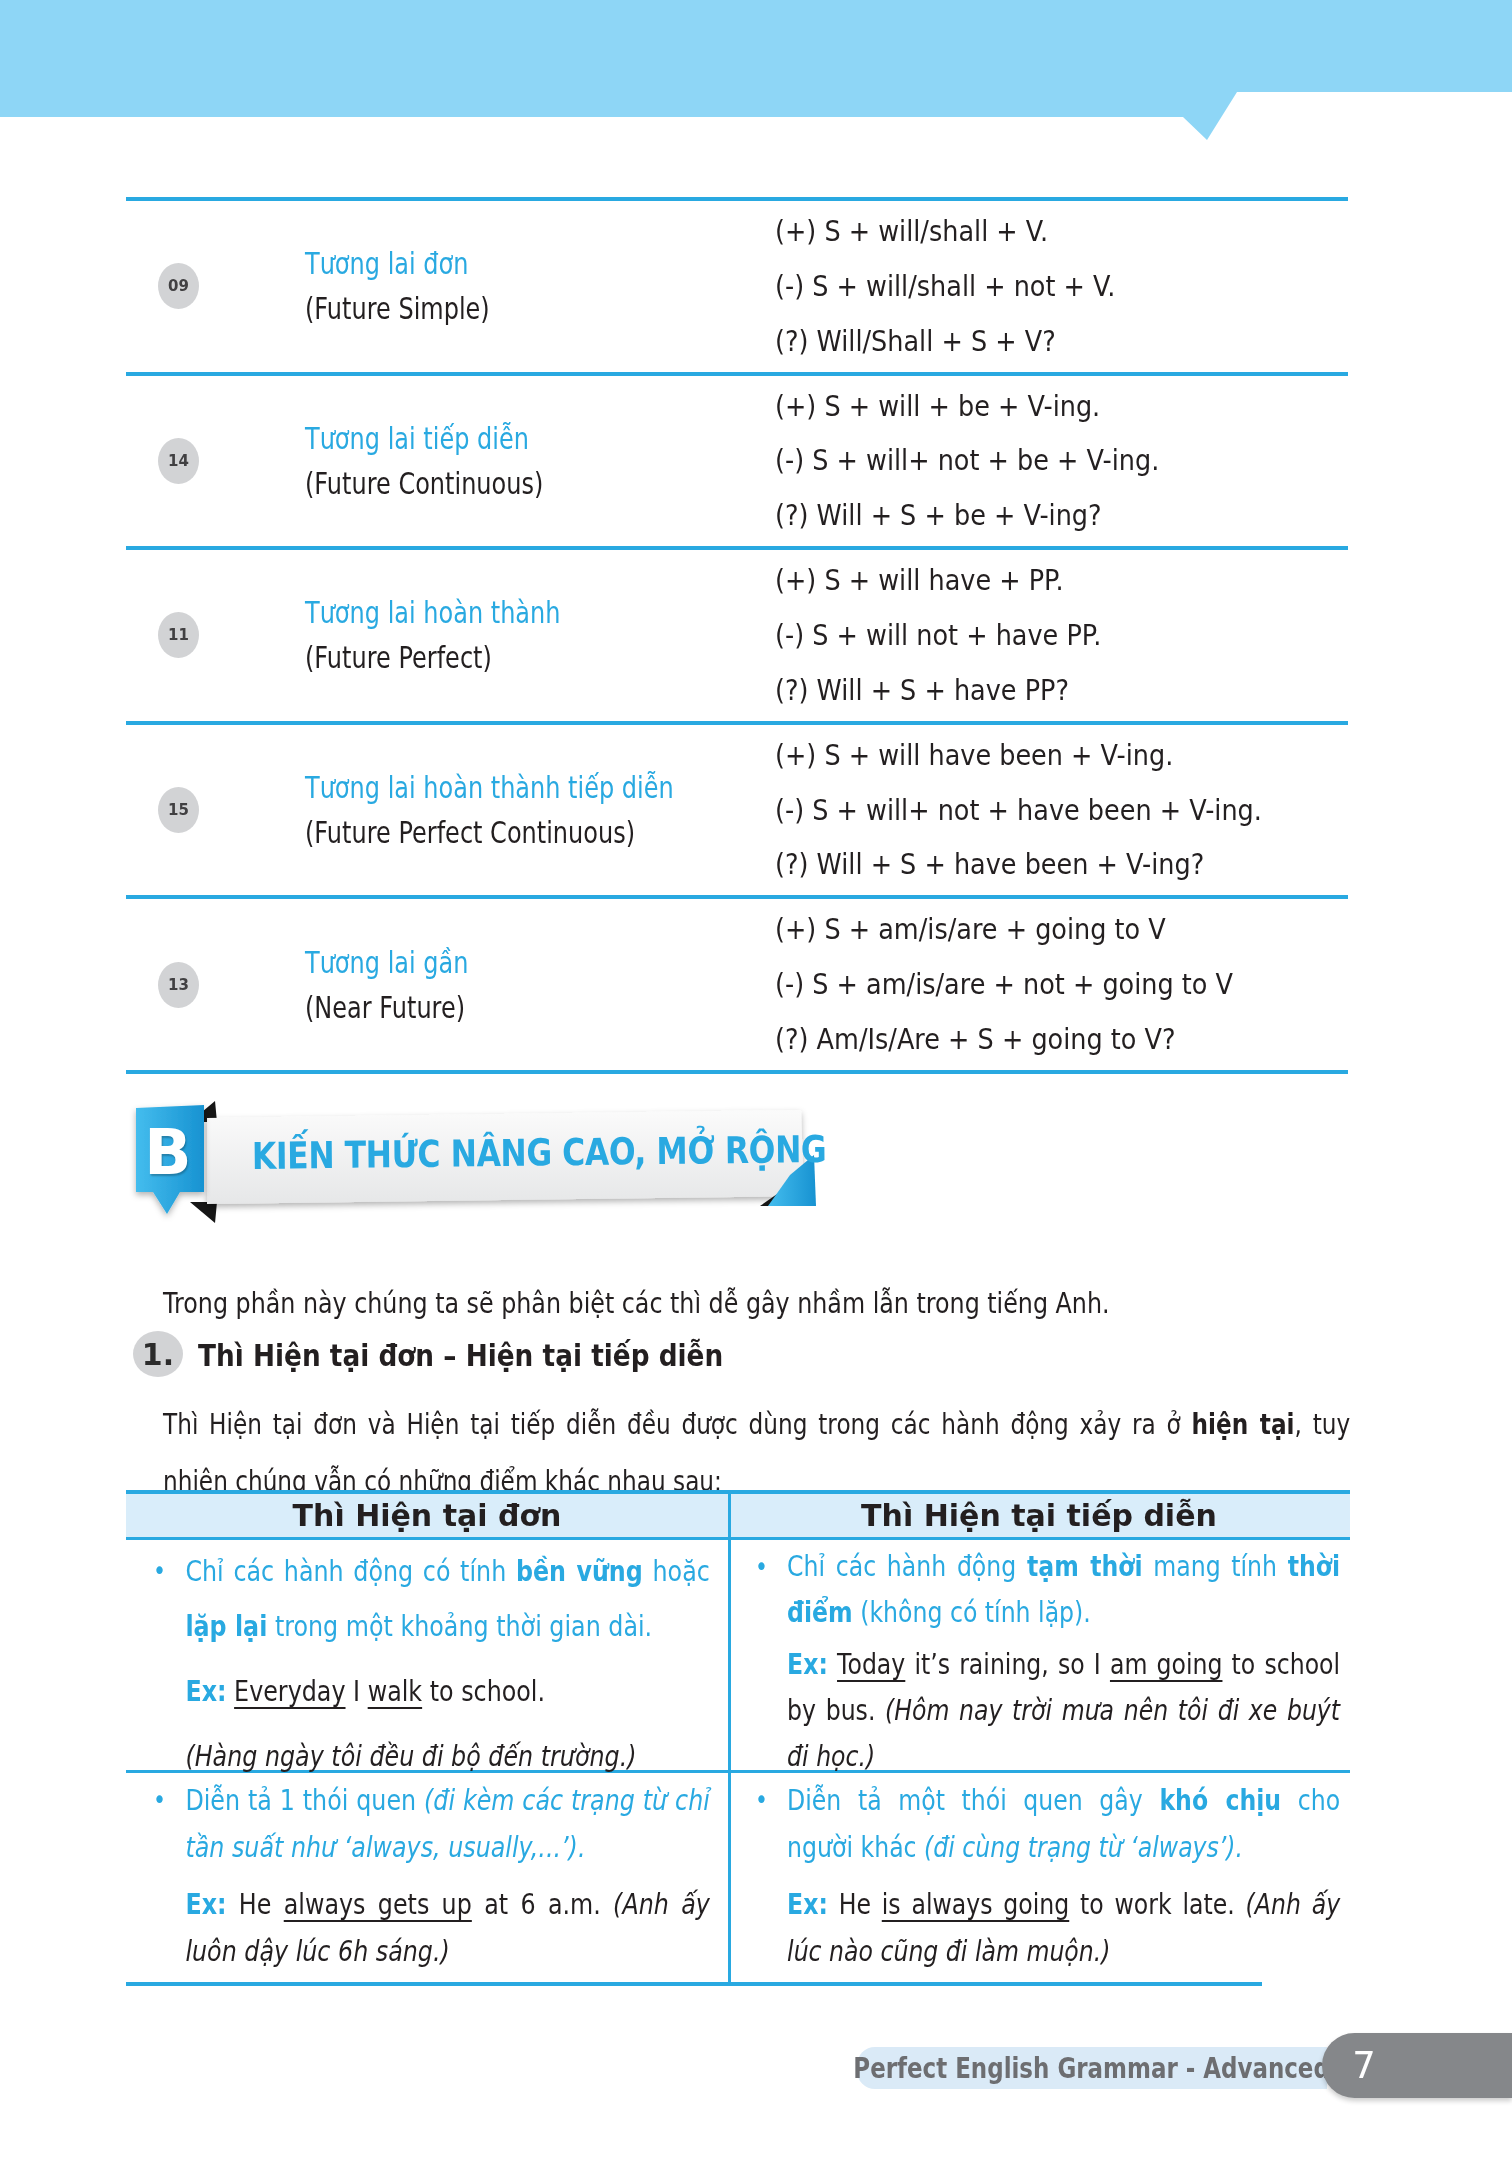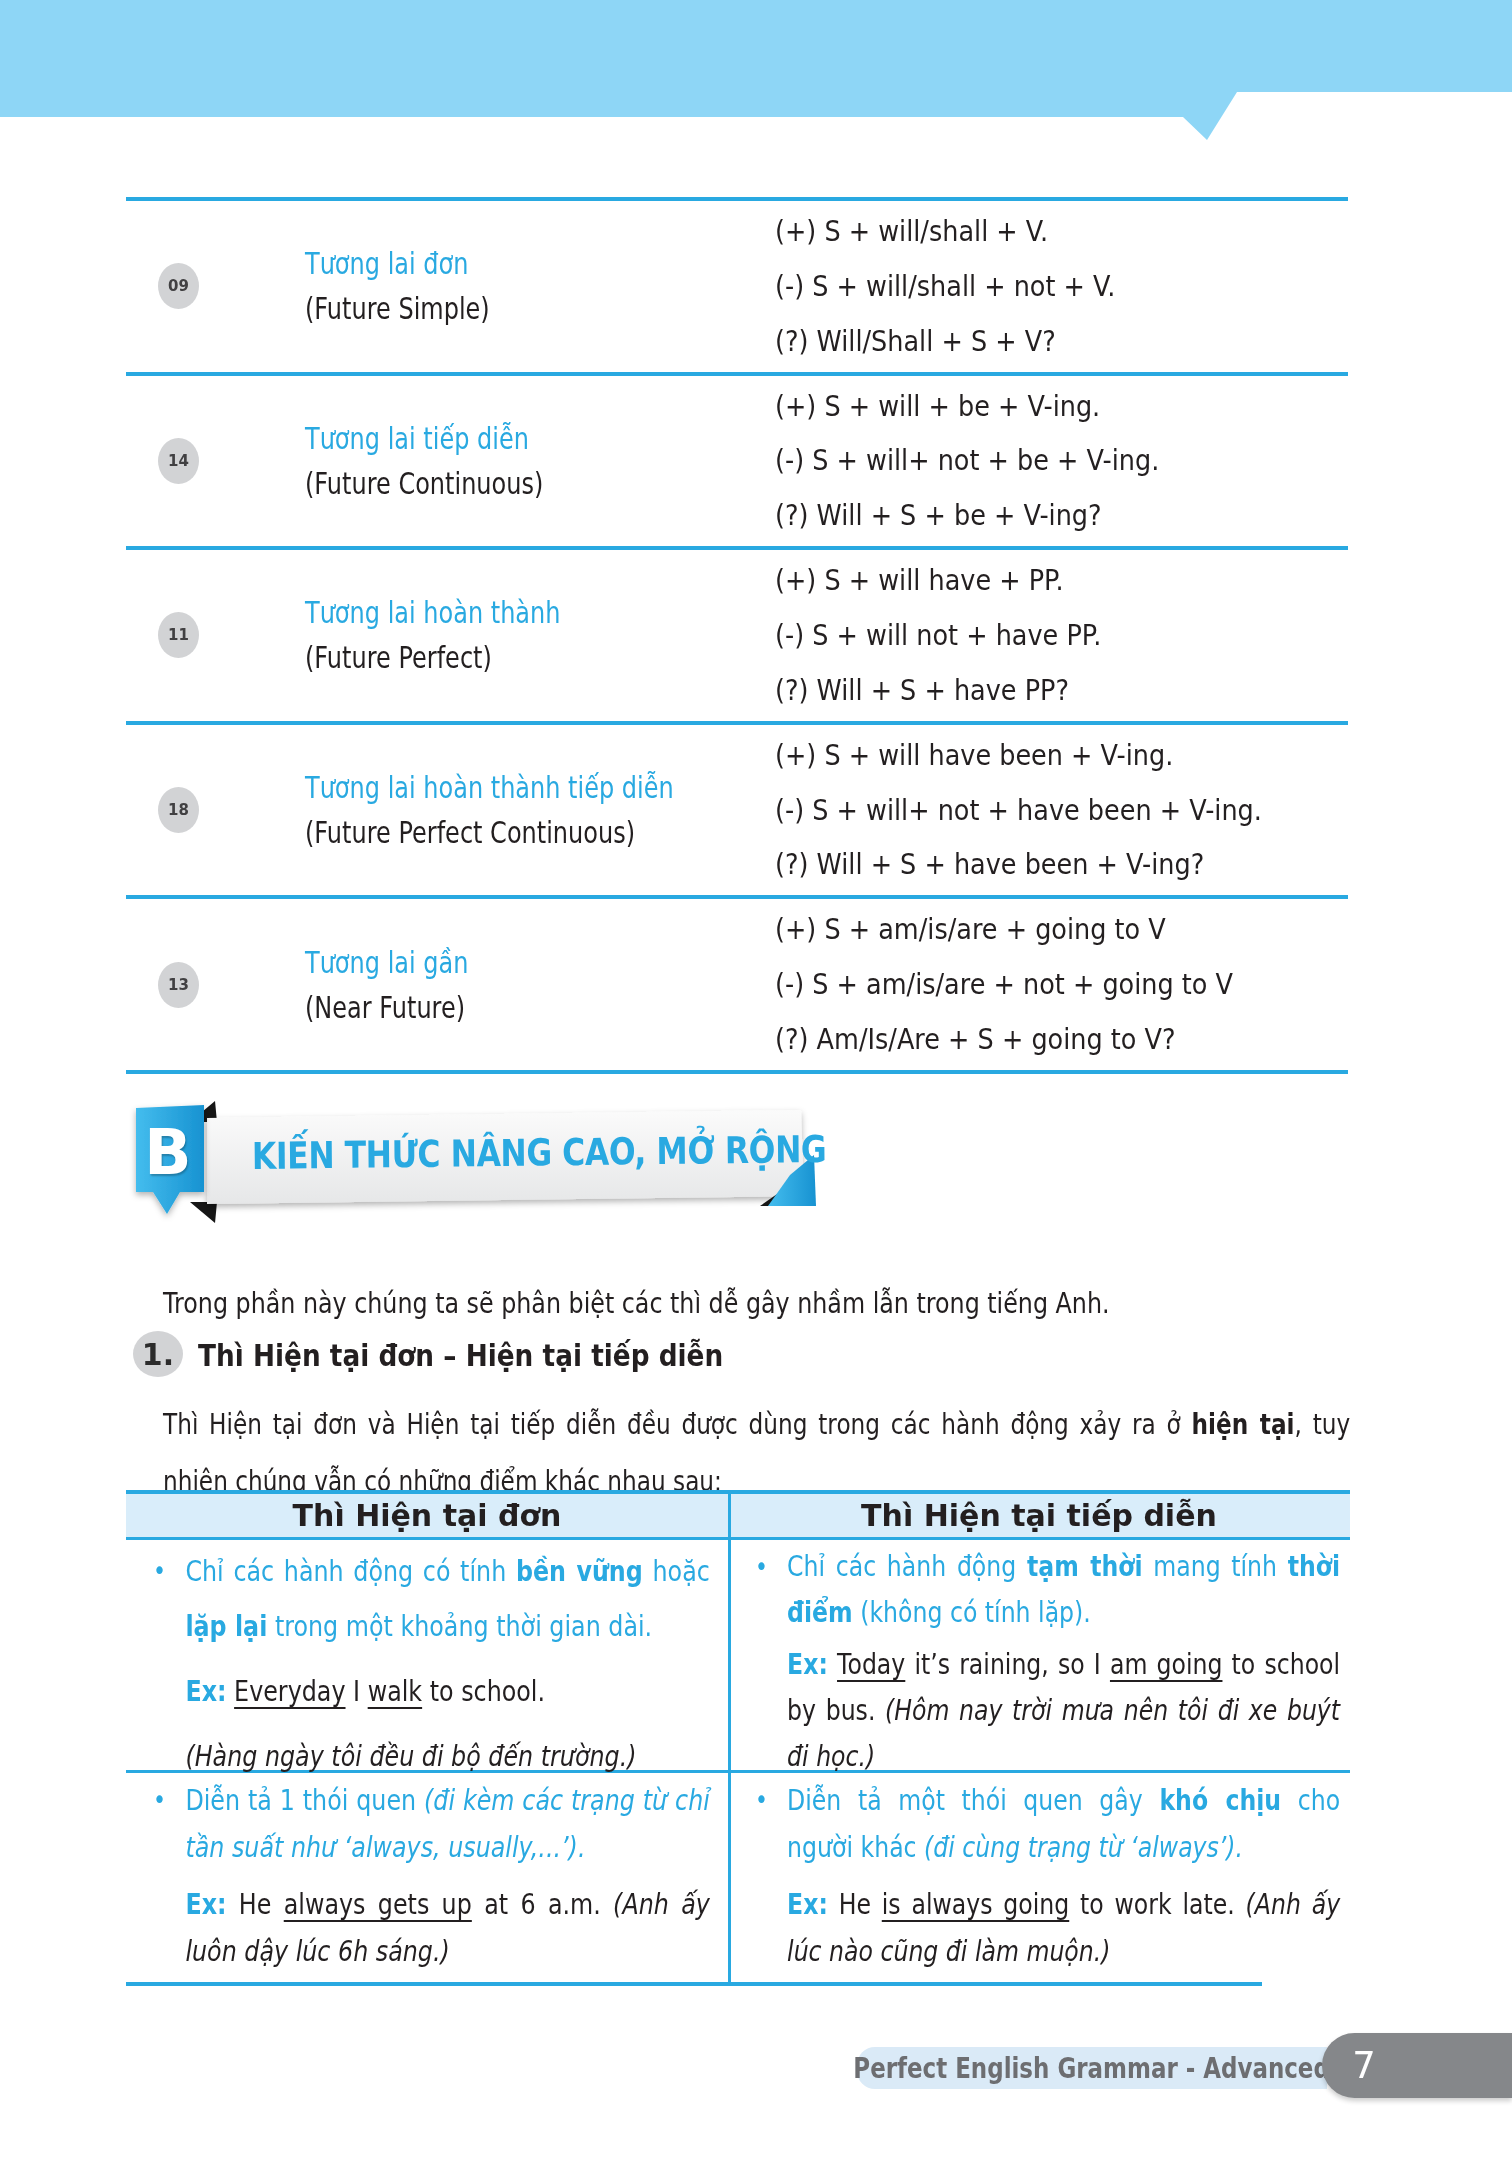--- a/index.html
+++ b/index.html
@@ -125,21 +125,21 @@
         <div class="en sq80">(Future Perfect)</div>
       </div>
       <div class="tform">
         <div class="fline">(+) S + will have + PP.</div>
         <div class="fline">(-) S + will not + have PP.</div>
         <div class="fline">(?) Will + S + have PP?</div>
       </div>
     </div>
     <div class="trow">
       <div class="tbadge">
-          <span>18</span>
+          <span>15</span>
         </div>
       <div class="tname">
         <div class="vi sq80">Tương lai hoàn thành tiếp diễn</div>
         <div class="en sq80">(Future Perfect Continuous)</div>
       </div>
       <div class="tform">
         <div class="fline">(+) S + will have been + V-ing.</div>
         <div class="fline">(-) S + will+ not + have been + V-ing.</div>
         <div class="fline">(?) Will + S + have been + V-ing?</div>
       </div>

